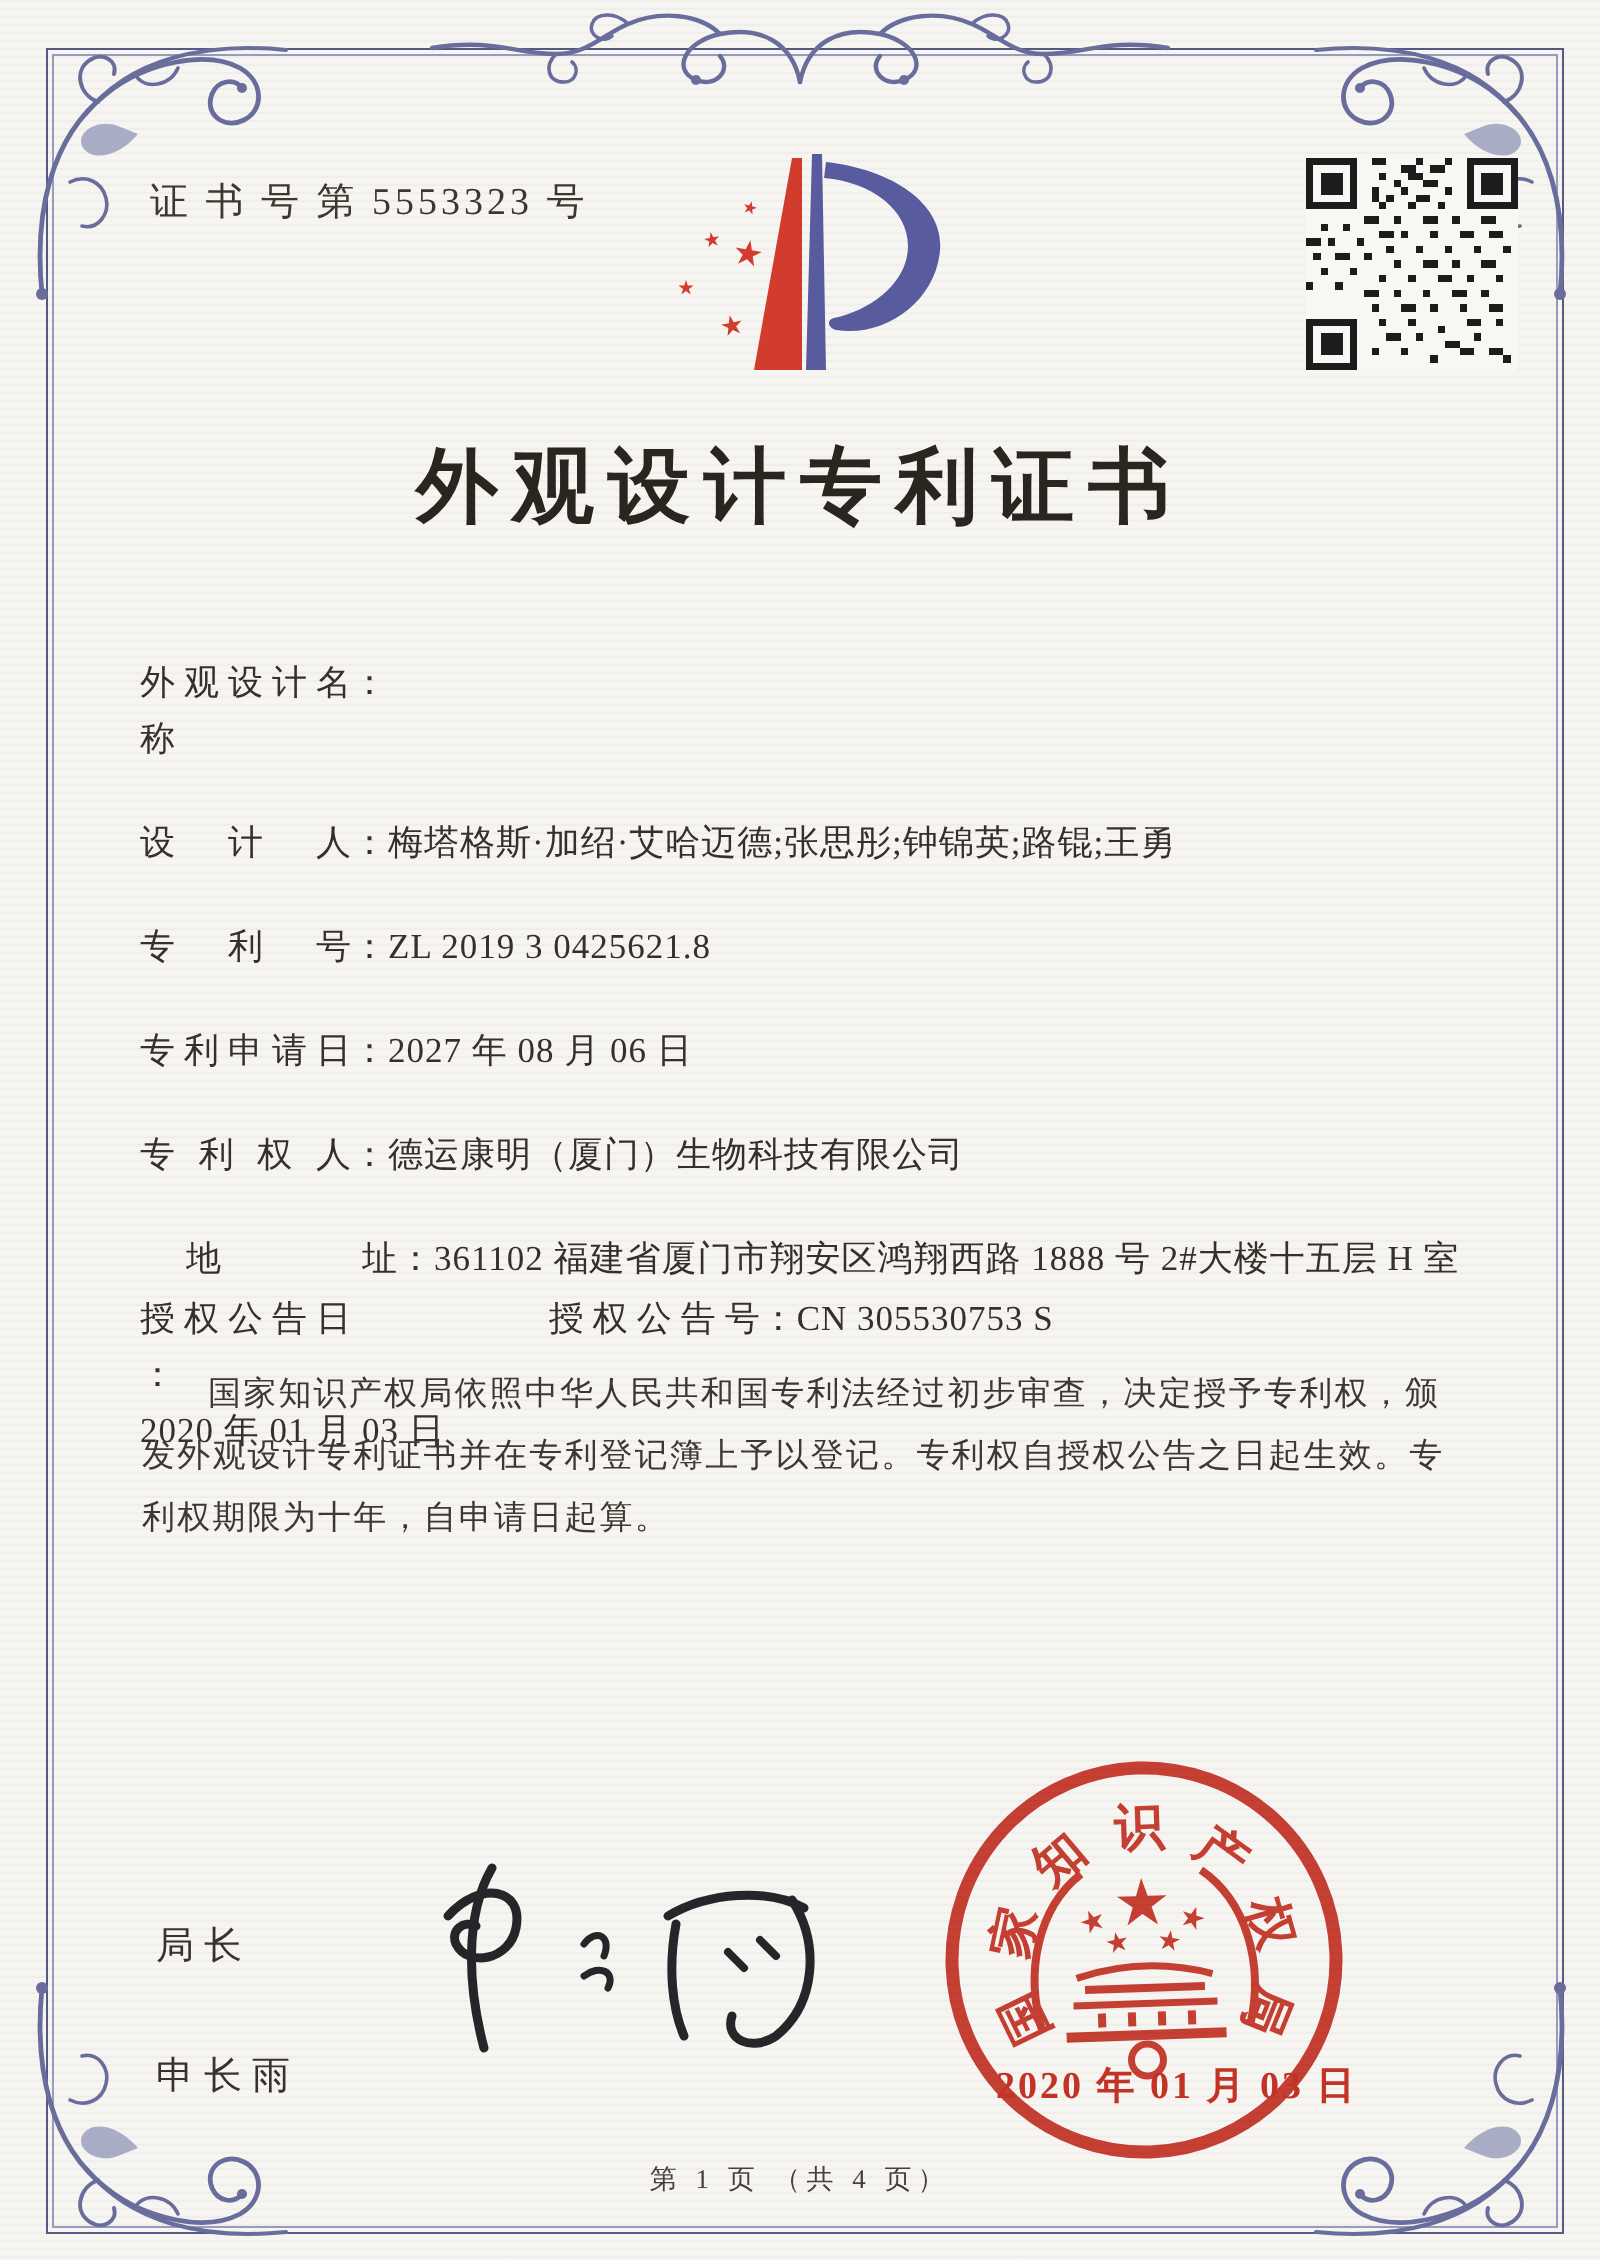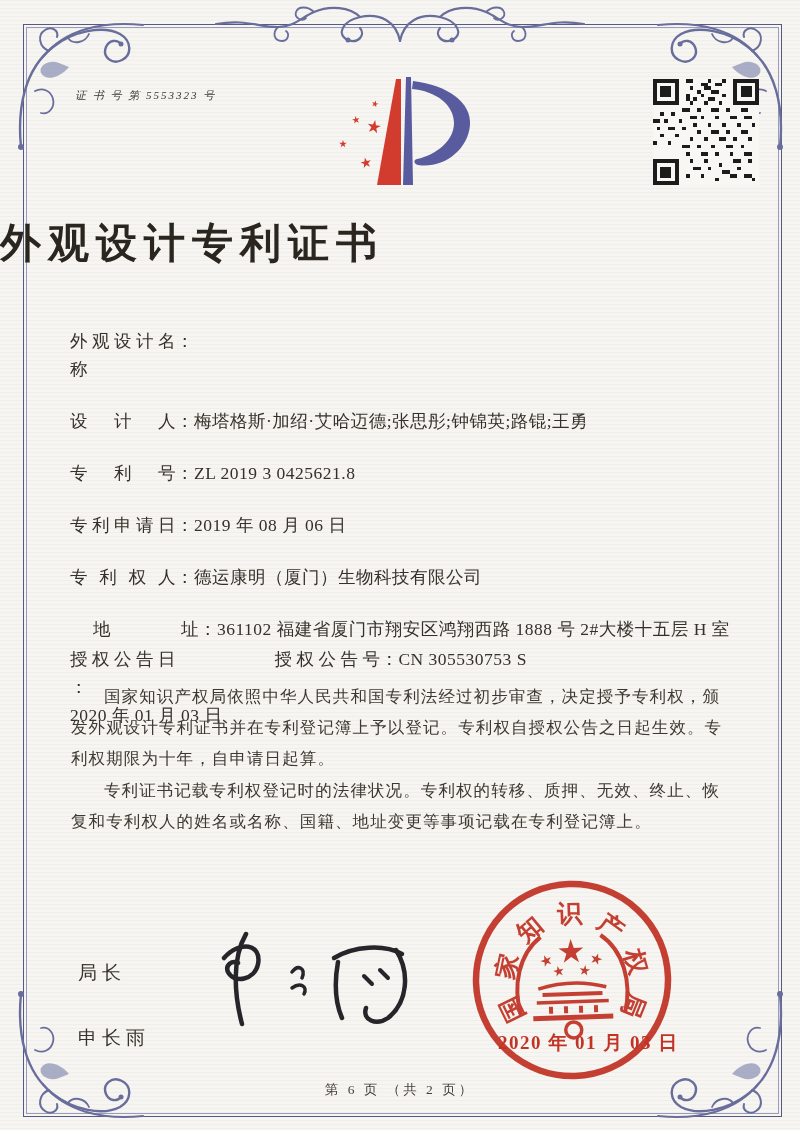--- a/index.html
+++ b/index.html
@@ -11,24 +11,24 @@
     color:#35312a;
   }
   .frame{position:absolute;left:23px;top:24px;right:18px;bottom:13px;border:1px solid #565a82;pointer-events:none;}
   .frame::before{content:'';position:absolute;inset:2px;border:1px solid #989bbb;}
   .orn{position:absolute;pointer-events:none;}
   .corner-br{right:16px;bottom:10px;}
   .corner-bl{left:17px;bottom:10px;transform:scaleX(-1);}
   .corner-tl{left:17px;top:21px;transform:scale(-1,-1);}
   .corner-tr{right:16px;top:21px;transform:scaleY(-1);}
   .top-orn{left:210px;top:3px;}
-  .cert-no{position:absolute;left:75px;top:88px;font-size:11px;letter-spacing:2px;color:#3c382f;font-style:italic;}
+  .cert-no{position:absolute;left:75px;top:88px;font-size:19px;letter-spacing:2px;color:#3c382f;}
   .logo{position:absolute;left:320px;top:73px;}
   .qr{position:absolute;left:653px;top:79px;}
-  .title{position:absolute;left:0;right:0;top:216px;margin:0;
+  .title{position:absolute;left:0;right:0;top:216px;margin:0;text-align:center;
          font-size:41px;font-weight:700;letter-spacing:7px;color:#2a261f;}
   .fields{position:absolute;left:70px;right:64px;top:327px;font-size:17.5px;letter-spacing:0.5px;}
   .frow{display:flex;line-height:28px;margin-bottom:24px;align-items:flex-start;}
   .frow.addr{margin-bottom:2px;margin-left:23px;}
   .flabel{display:inline-block;width:106px;flex:0 0 106px;text-align:justify;text-align-last:justify;}
   .fcolon{flex:0 0 18px;}
   .fvalue{flex:1;}
   .grant-row{display:flex;line-height:28px;}
   .grant-left{display:flex;flex-direction:column;}
   .grant-right{display:flex;margin-left:52px;}
@@ -209,21 +209,21 @@
       <span class="fvalue">梅塔格斯·加绍·艾哈迈德;张思彤;钟锦英;路锟;王勇</span>
     </div>
     <div class="frow">
       <span class="flabel">专利号</span>
       <span class="fcolon">：</span>
       <span class="fvalue">ZL 2019 3 0425621.8</span>
     </div>
     <div class="frow">
       <span class="flabel">专利申请日</span>
       <span class="fcolon">：</span>
-      <span class="fvalue">2019 年 08 月 06 日</span>
+      <span class="fvalue">2027 年 08 月 06 日</span>
     </div>
     <div class="frow">
       <span class="flabel">专利权人</span>
       <span class="fcolon">：</span>
       <span class="fvalue">德运康明（厦门）生物科技有限公司</span>
     </div>
     <div class="frow addr">
       <span class="flabel">地址</span>
       <span class="fcolon">：</span>
       <span class="fvalue">361102 福建省厦门市翔安区鸿翔西路 1888 号 2#大楼十五层 H 室</span>
@@ -237,21 +237,20 @@
       <span class="grant-right">
         <span class="glabel">授权公告号</span>
         <span class="fcolon">：</span>
         <span>CN 305530753 S</span>
       </span>
     </div>
   </div>
 
   <div class="paras">
     <p>国家知识产权局依照中华人民共和国专利法经过初步审查，决定授予专利权，颁发外观设计专利证书并在专利登记簿上予以登记。专利权自授权公告之日起生效。专利权期限为十年，自申请日起算。</p>
-    <p>专利证书记载专利权登记时的法律状况。专利权的转移、质押、无效、终止、恢复和专利权人的姓名或名称、国籍、地址变更等事项记载在专利登记簿上。</p>
   </div>
 
   <div class="signer-title">局长</div>
   <div class="signer-name">申长雨</div>
 
   <svg class="signature" width="250" height="105" viewBox="0 0 250 105">
     <g fill="none" stroke="#26262a" stroke-width="4.5" stroke-linecap="round">
       <path d="M58,6 C44,30 46,66 54,96"></path>
       <path d="M36,30 C52,12 74,16 70,36 C67,52 46,56 40,44 C37,37 44,32 50,35"></path>
       <path d="M104,44 C110,36 118,40 114,50" stroke-width="3.5"></path>
@@ -307,15 +306,15 @@
         <rect x="21" y="26" width="4" height="7" stroke="none"></rect>
         <rect x="-40" y="35" width="80" height="5" stroke="none"></rect>
         <circle cx="0" cy="50" r="8" fill="none" stroke-width="3.5"></circle>
         <path d="M-52,34 C-60,4 -52,-28 -30,-44" fill="none" stroke-width="4"></path>
         <path d="M52,34 C60,4 52,-28 30,-44" fill="none" stroke-width="4"></path>
       </g>
     </g>
   </svg>
   <div class="seal-date">2020 年 01 月 03 日</div>
 
-  <div class="footer">第 6 页 （共 2 页）</div>
+  <div class="footer">第 1 页 （共 4 页）</div>
 
 </div>
 
 </body></html>

